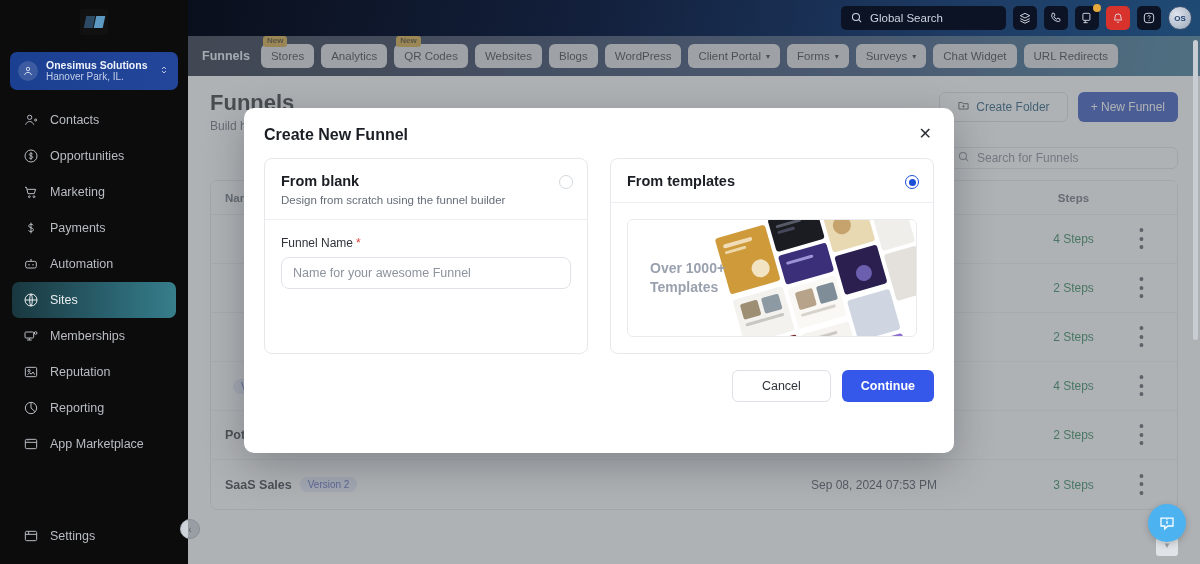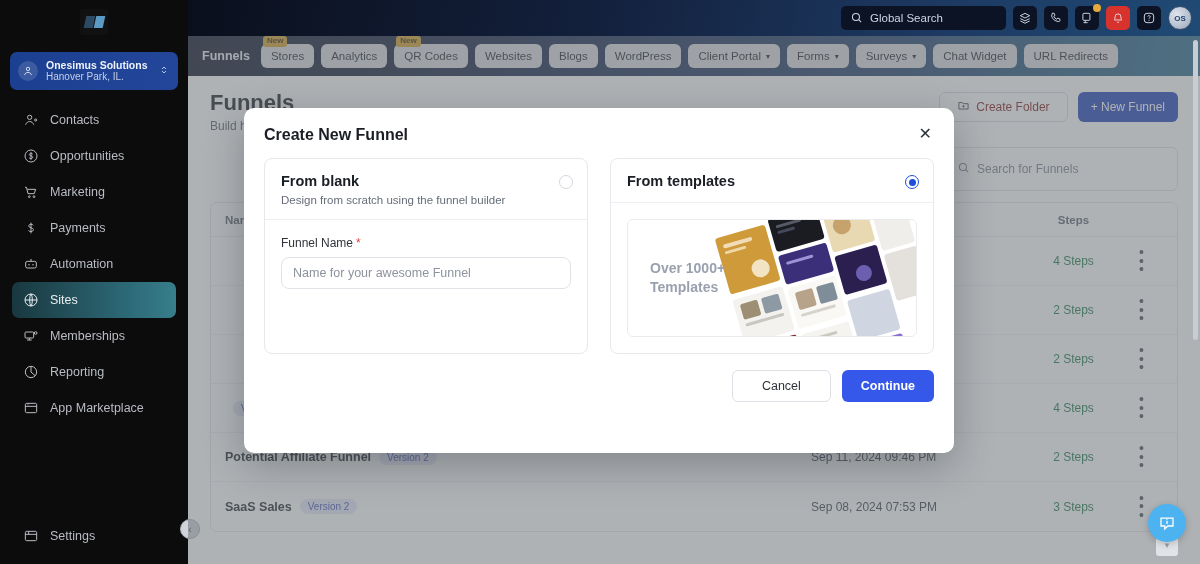--- a/index.html
+++ b/index.html
@@ -120,30 +120,30 @@
   .tab .cv { font-size:8px; }
 
   .page { position: relative; height: 488px; background:#fff; }
   .page-head { padding: 14px 22px 6px 22px; }
   .page-title { font-size: 22px; font-weight: 700; color: #1c1f24; }
   .page-sub { font-size: 12px; color:#5d646f; margin-top: 3px;}
   .head-actions { position:absolute; right: 22px; top: 16px; display:flex; gap:10px; align-items:center;}
   .btn-folder {
     height: 30px; border:1px solid #d7dae0; background:#fff; border-radius:6px;
     padding: 0 17px; display:flex;align-items:center;gap:6px;
-    font-size:12px;color:#7f1d1d;cursor:pointer;
+    font-size:12px;color:#0c4a6e;cursor:pointer;
   }
   .btn-new {
     height: 30px; background:#1f43b8; color:#fff; border-radius:6px;
     padding: 0 13px; display:flex;align-items:center;gap:6px;
     font-size:12px;cursor:pointer; font-weight:500;
   }
   .searchrow { padding: 8px 22px 0 22px; display:flex; justify-content:flex-end;}
   .fsearch {
-    width: 232px; height: 44px; border:1px solid #dfe2e7; border-radius:6px;
+    width: 232px; height: 22px; border:1px solid #dfe2e7; border-radius:6px;
     display:flex;align-items:center;gap:7px;padding:0 10px;
     color:#7c838e; font-size:12px; cursor:text; background:#fff;
   }
 
   .table { margin: 11px 22px 0 22px; border:1px solid #e4e7eb; border-radius: 7px; overflow:hidden;}
   .thead { display:flex; height: 34px; align-items:center; padding: 0 14px; background:#fff; border-bottom:1px solid #eceef1;}
   .th { font-size:11.5px; color:#5d646f; font-weight:600;}
   .col-name { flex: 1; }
   .col-date { width: 215px; }
   .col-steps { width: 95px; text-align:center;}
@@ -324,20 +324,30 @@
       </div>
       <div class="nav-item">
         <span class="ic">
             <svg viewBox="0 0 24 24">
               <rect x="3" y="6" width="13" height="9" rx="1.6"></rect>
               <path d="M9.5 15v3M6 18h7"></path>
               <circle cx="19" cy="7.5" r="2"></circle>
             </svg>
           </span>
         <span>Memberships</span>
+      </div>
+      <div class="nav-item">
+        <span class="ic">
+            <svg viewBox="0 0 24 24">
+              <rect x="3.5" y="5" width="17" height="14" rx="2"></rect>
+              <circle cx="9" cy="10" r="1.7"></circle>
+              <path d="M7 16l3-3 2.3 2.3L15 12l2.5 4"></path>
+            </svg>
+          </span>
+        <span>Reputation</span>
       </div>
       <div class="nav-item">
         <span class="ic">
             <svg viewBox="0 0 24 24">
               <circle cx="12" cy="12" r="8.5"></circle>
               <path d="M12 3.5v8.5l6 5.4"></path>
             </svg>
           </span>
         <span>Reporting</span>
       </div>

